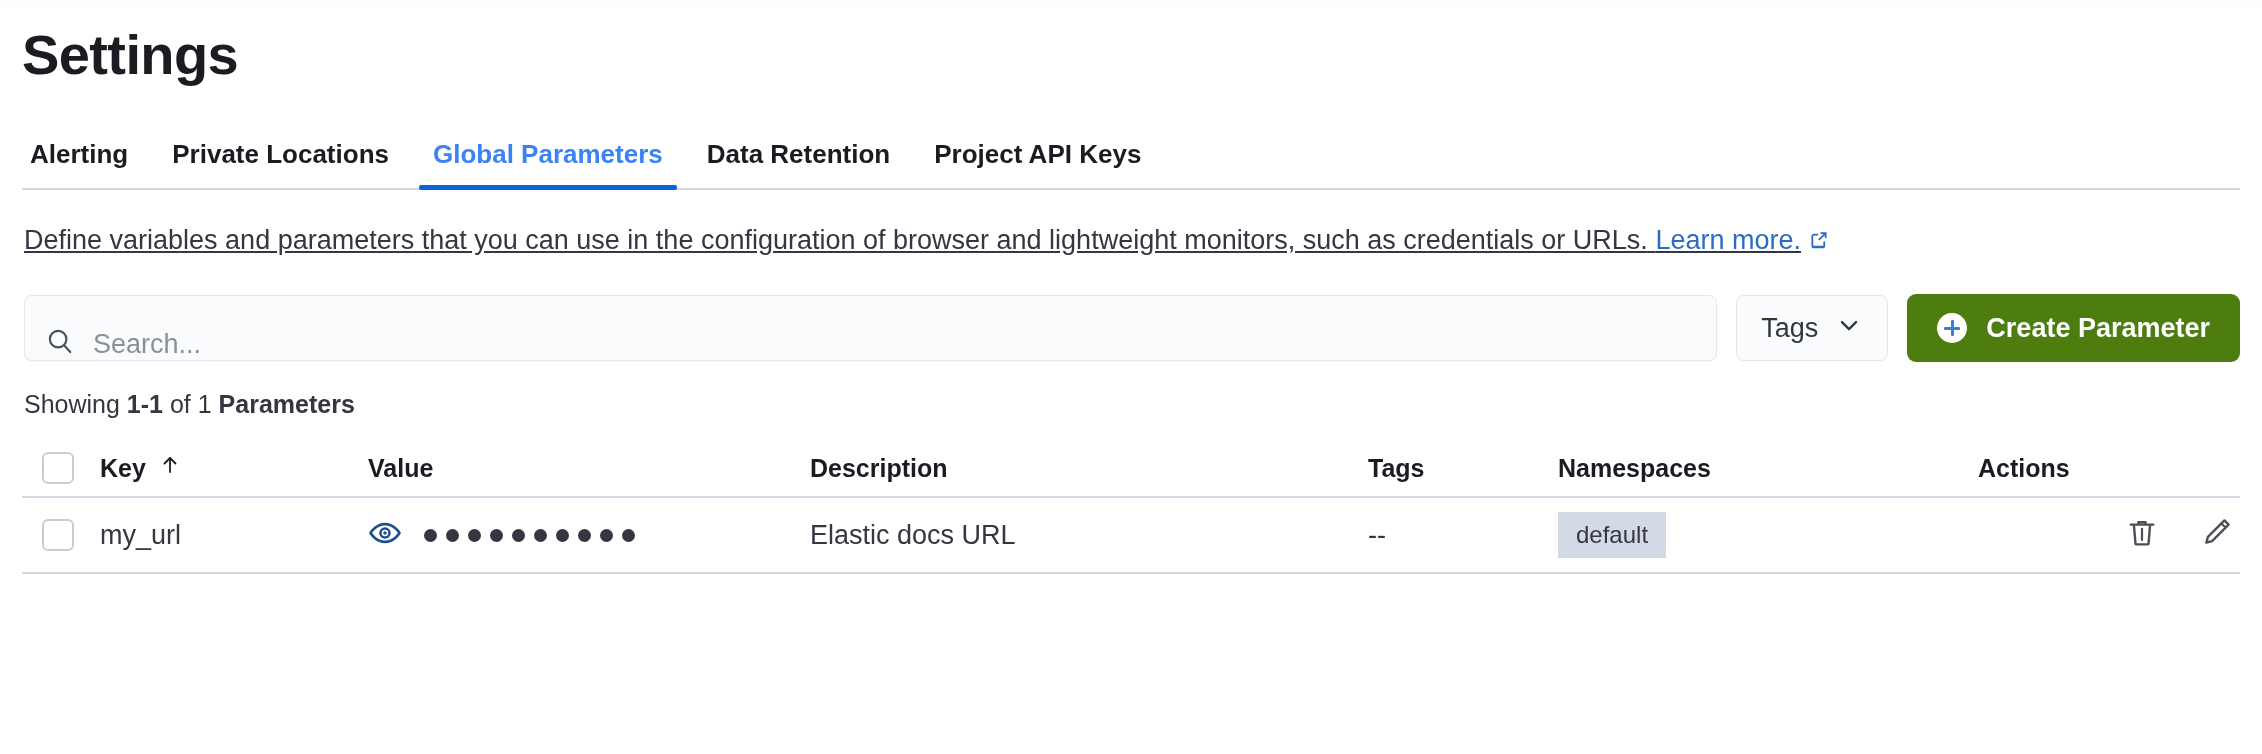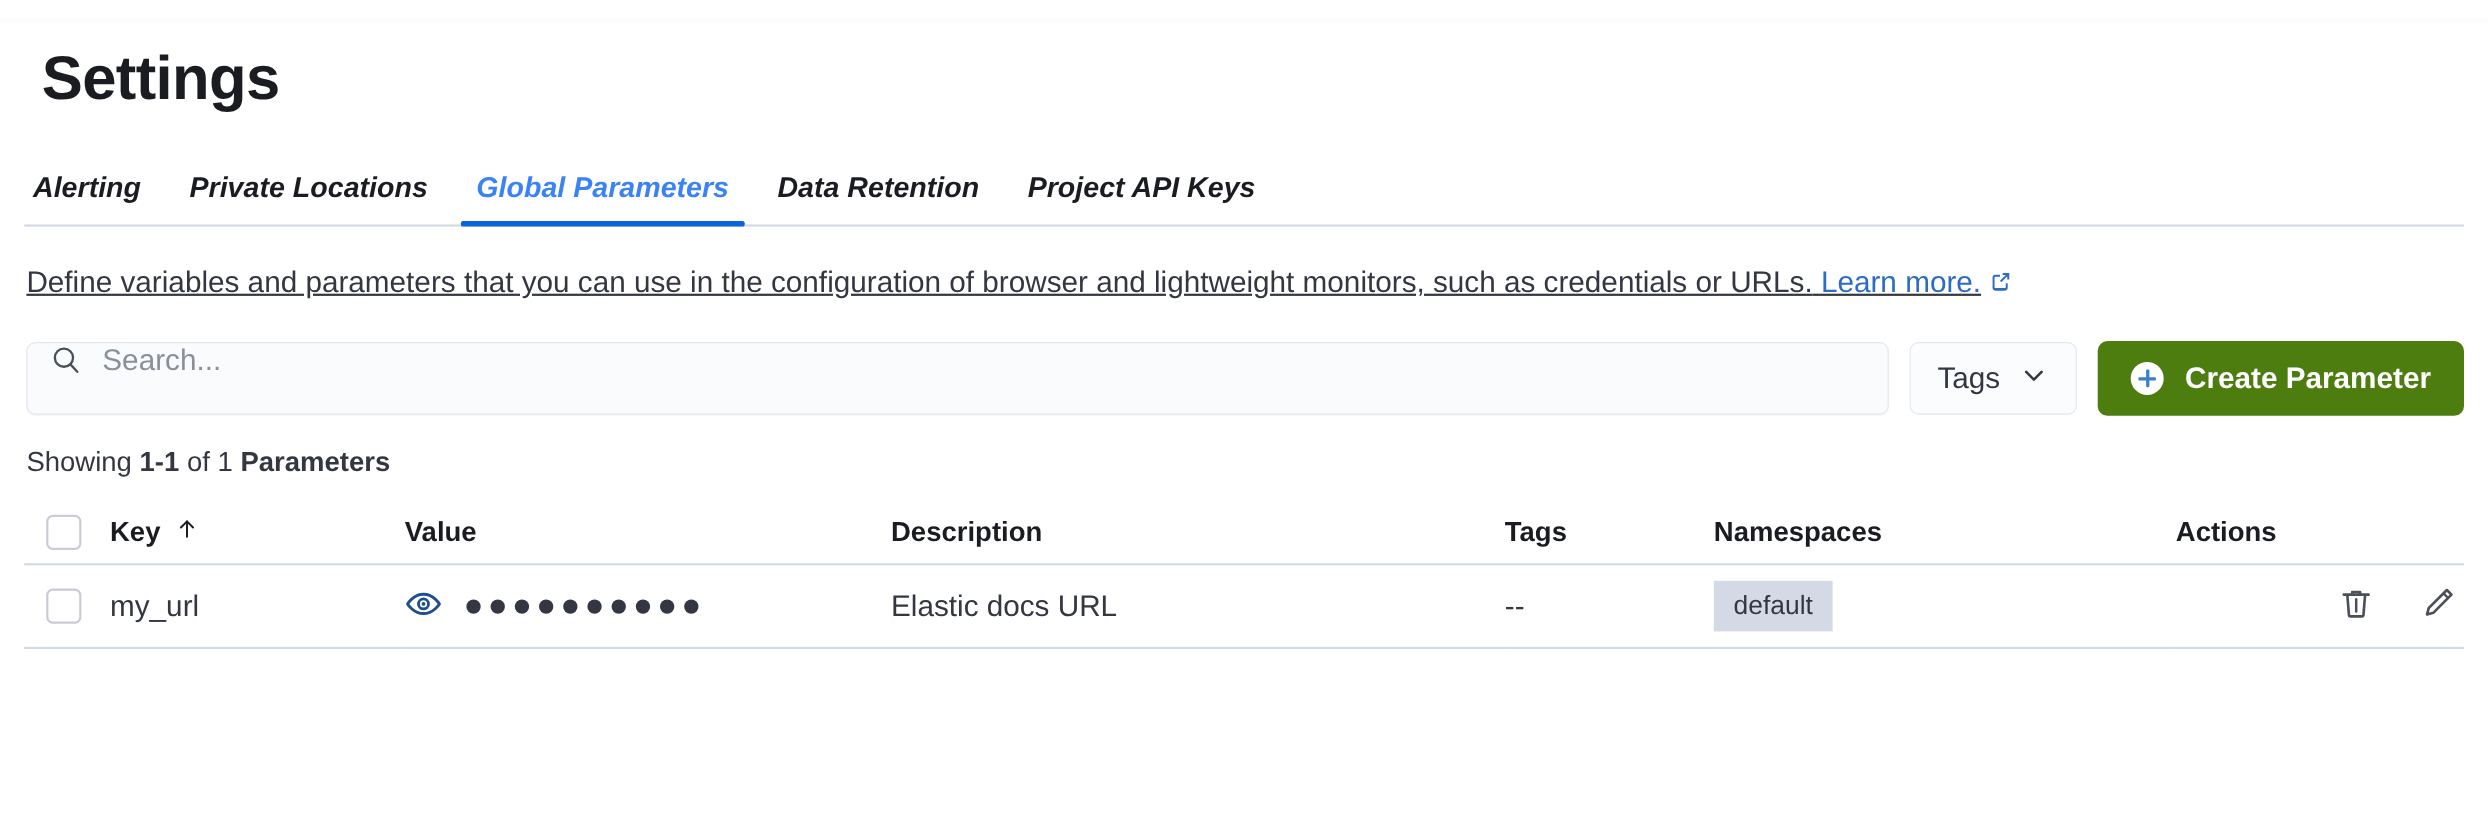--- a/index.html
+++ b/index.html
@@ -27,21 +27,21 @@
 
   .top-hairline{
     position:absolute;
     top:0; left:0; right:0;
     height:6px;
     background:#fdfdfe;
   }
 
   
   .page-title {
-    margin: 16px;
+    margin: 0;
     padding-top: 24px;
     font-size: 56px;
     line-height: 62px;
     font-weight: 700;
     letter-spacing: -0.6px;
     color: #1a1c21;
   }
 
   
   .tabs {
@@ -55,21 +55,20 @@
   }
   .tab {
     position: relative;
     font-size: 26px;
     font-weight: 700;
     color: #1a1c21;
     padding: 0 22px 19px 22px;
     cursor: pointer;
     white-space: nowrap;
     line-height: 30px;
-    font-style: italic;
   }
   .tab:first-child { padding-left: 8px; }
   .tab.is-selected { color: #3b82f6; }
   .tab.is-selected::after {
     content: "";
     position: absolute;
     left: 8px;
     right: 8px;
     bottom: -2px;
     height: 5px;
@@ -106,21 +105,21 @@
     gap: 19px;
     padding-left: 2px;
   }
   .search-box {
     flex: 1 1 auto;
     height: 66px;
     background: #fafbfd;
     border: 1px solid #e3e6ed;
     border-radius: 8px;
     display: flex;
-    align-items: flex-start;
+    align-items: flex-end;
     gap: 18px;
     padding: 0 20px;
     box-sizing: border-box;
     box-shadow: 0 1px 1px rgba(16,24,40,0.03);
   }
   .search-icon { flex: 0 0 auto; display:block; }
   .search-input {
     border: none;
     outline: none;
     background: transparent;

